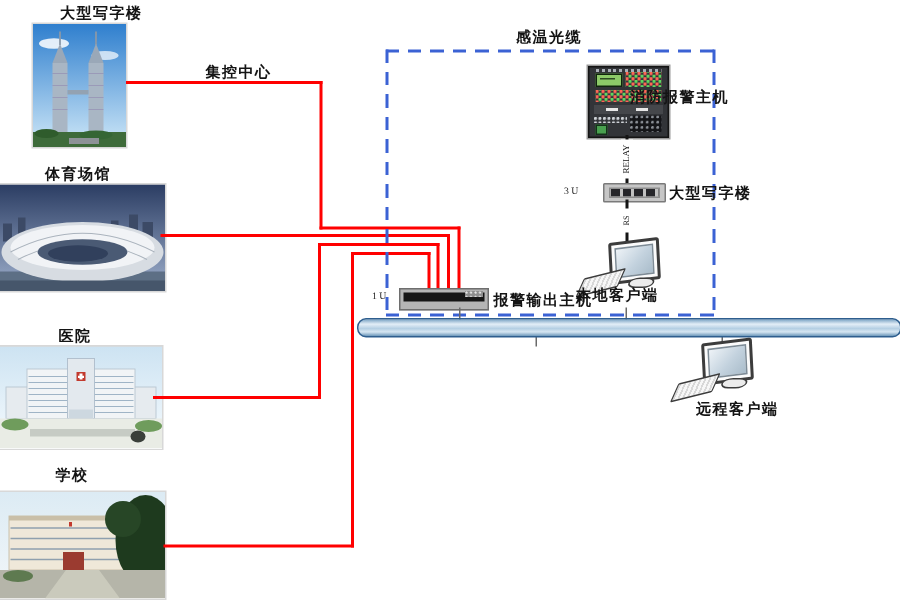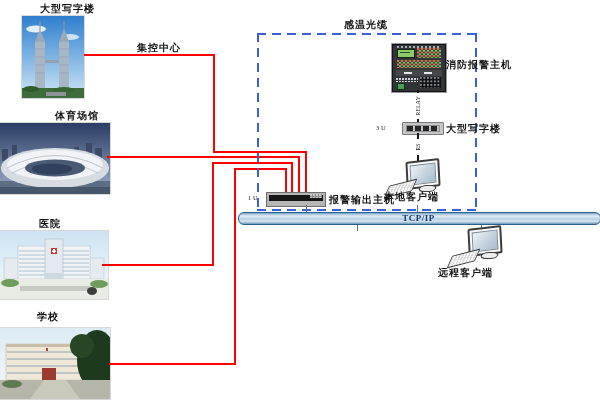--- a/index.html
+++ b/index.html
@@ -105,21 +105,21 @@
           <line x1="37" y1="57" x2="47" y2="57"></line>
       </g>
       <rect x="23" y="44" width="14" height="3" fill="#93a2b2"></rect>
       <rect y="72" width="62" height="10" fill="#3e6b3a"></rect>
       <ellipse cx="9" cy="73" rx="8" ry="3" fill="#2f5c2c"></ellipse>
       <ellipse cx="42" cy="74" rx="11" ry="3" fill="#356634"></ellipse>
       <rect x="24" y="76" width="20" height="4" fill="#8d9297"></rect>
     </svg>
   </div>
 
-  <div class="zh" style="left:30px;top:109px;margin-left:25px;">体育场馆</div>
+  <div class="zh" style="left:30px;top:109px;">体育场馆</div>
   <div class="photo" style="left:0px;top:123px;width:110px;height:71px;">
     <svg width="110" height="71" viewBox="0 0 110 71">
       <defs>
           <linearGradient id="sky2" x1="0" y1="0" x2="0" y2="1">
         <stop offset="0" stop-color="#2b3d63"></stop>
             <stop offset="1" stop-color="#9fb0cd"></stop>
           </linearGradient>
         </defs>
       <rect width="110" height="71" fill="url(#sky2)"></rect>
       <g fill="#3c4a66">
@@ -239,21 +239,21 @@
     <div class="fp-leds1 led-grid"></div>
     <div class="fp-leds2 led-grid"></div>
     <div class="fp-mid">
       <div class="fp-chip" style="left:8px;"></div>
       <div class="fp-chip" style="left:28px;"></div>
     </div>
     <div class="fp-row"></div>
     <div class="fp-green"></div>
     <div class="fp-keypad"></div>
   </div>
-  <div class="zh" style="left:446px;top:58px;">消防报警主机</div>
+  <div class="zh" style="left:420px;top:58px;">消防报警主机</div>
 
   <div class="bl" style="left:417px;top:90px;width:2px;height:33px;"></div>
   <div class="rot" style="position:absolute;left:405px;top:102px;width:26px;height:8px;">RELAY</div>
 
   <div class="lat" style="left:376px;top:124px;">3 U</div>
   <div class="rack" style="left:402px;top:122px;width:40px;height:11px;">
     <div class="rack-slots"></div>
   </div>
   <div class="zh" style="left:446px;top:122px;">大型写字楼</div>
 
@@ -275,24 +275,23 @@
     <div class="fhost-disp"></div>
   </div>
   <div class="zh" style="left:329px;top:193px;">报警输出主机</div>
 
   <div class="gl" style="left:306px;top:205px;width:1px;height:8px;"></div>
   <div class="gl" style="left:417px;top:205px;width:1px;height:8px;"></div>
   <div class="gl" style="left:357px;top:223px;width:1px;height:8px;"></div>
   <div class="gl" style="left:481px;top:223px;width:1px;height:10px;"></div>
 
   <div class="bus"></div>
-  <div class="bus-label">TCP/IP</div>
 
   <div class="monitor" style="left:468px;top:227px;">
     <div class="mon-frame">
       <div class="mon-screen"></div>
     </div>
     <div class="mon-foot"></div>
   </div>
   <div class="keyboard" style="left:449px;top:253px;"></div>
-  <div class="zh" style="left:438px;top:266px;">远程客户端</div>
+  <div class="zh" style="left:464px;top:266px;">远程客户端</div>
 
 </div>
 
 </body></html>

